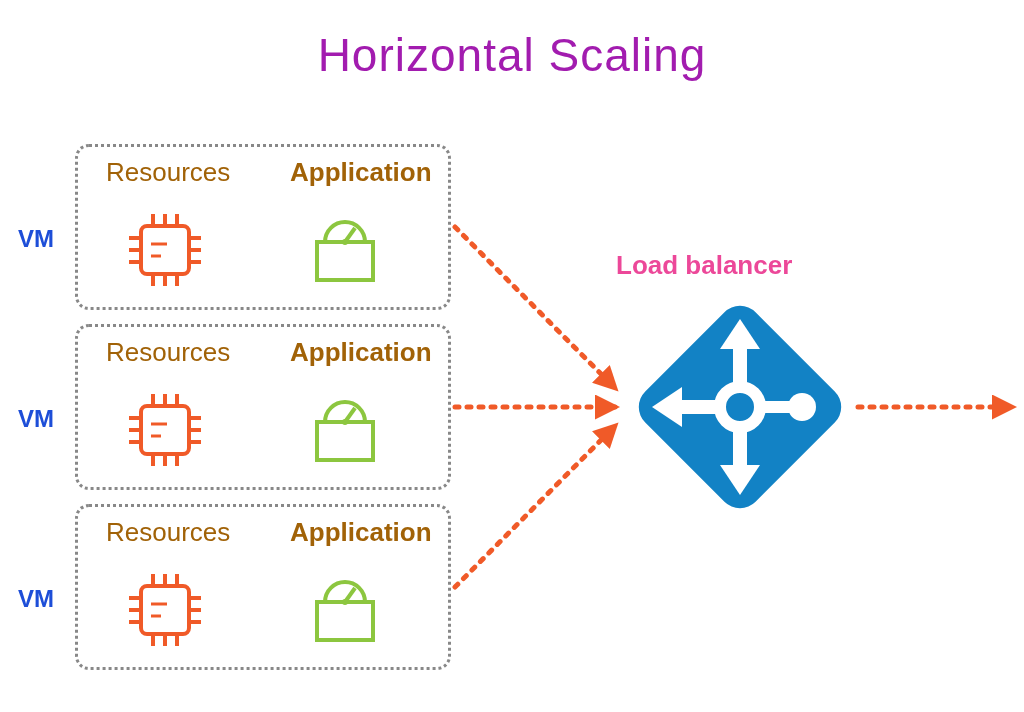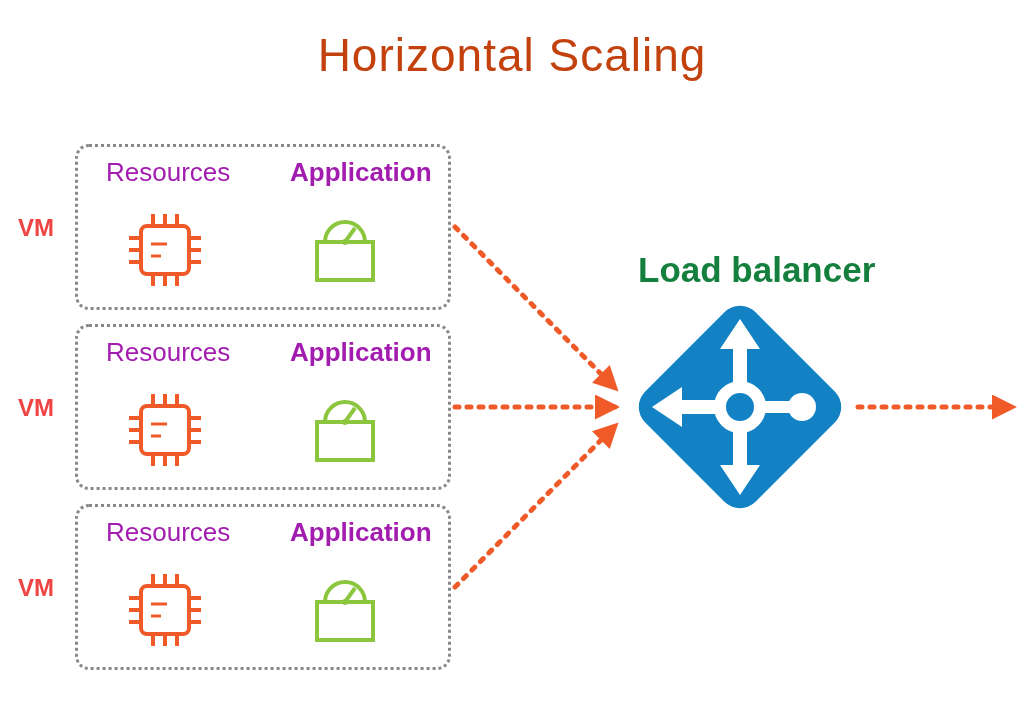--- a/index.html
+++ b/index.html
@@ -1,36 +1,36 @@
 <!DOCTYPE html>
 <html><head>
 <meta charset="utf-8">
 <style>
   * { box-sizing: border-box; margin: 0; padding: 0; }
   html, body { width: 1024px; height: 712px; background: #fff; font-family: "Segoe UI", Arial, sans-serif; }
   .canvas { position: relative; width: 1024px; height: 712px; }
   .title {
     position: absolute; top: 28px; left: 0; width: 100%;
-    text-align: center; font-size: 46px; font-weight: 300; color: #c2410c;
+    text-align: center; font-size: 46px; font-weight: 300; color: #a21caf;
     letter-spacing: 1px;
   }
   .vm-label {
-    position: absolute; font-weight: 700; font-size: 24px; color: #ef4444;
+    position: absolute; font-weight: 700; font-size: 24px; color: #1d4ed8; margin-top: 11px;
   }
   .vm-box {
     position: absolute; width: 376px; height: 166px;
     border: 3px dotted #888; border-radius: 14px;
   }
   .col-label {
-    position: absolute; top: 10px; font-size: 26px; color: #a21caf; font-weight: 400;
+    position: absolute; top: 10px; font-size: 26px; color: #a16207; font-weight: 400;
   }
   .col-label.res { left: 28px; }
   .col-label.app { left: 212px; font-weight: bold; }
   .lb-label {
-    position: absolute; left: 638px; top: 250px; font-size: 35px; font-weight: 700; color: #15803d;
+    position: absolute; left: 616px; top: 250px; font-size: 26px; font-weight: 700; color: #ec4899;
   }
   svg.overlay { position: absolute; left: 0; top: 0; }
 </style>
 </head>
 <body>
 
 <div class="canvas">
 
   <div class="title">Horizontal Scaling</div>
 

